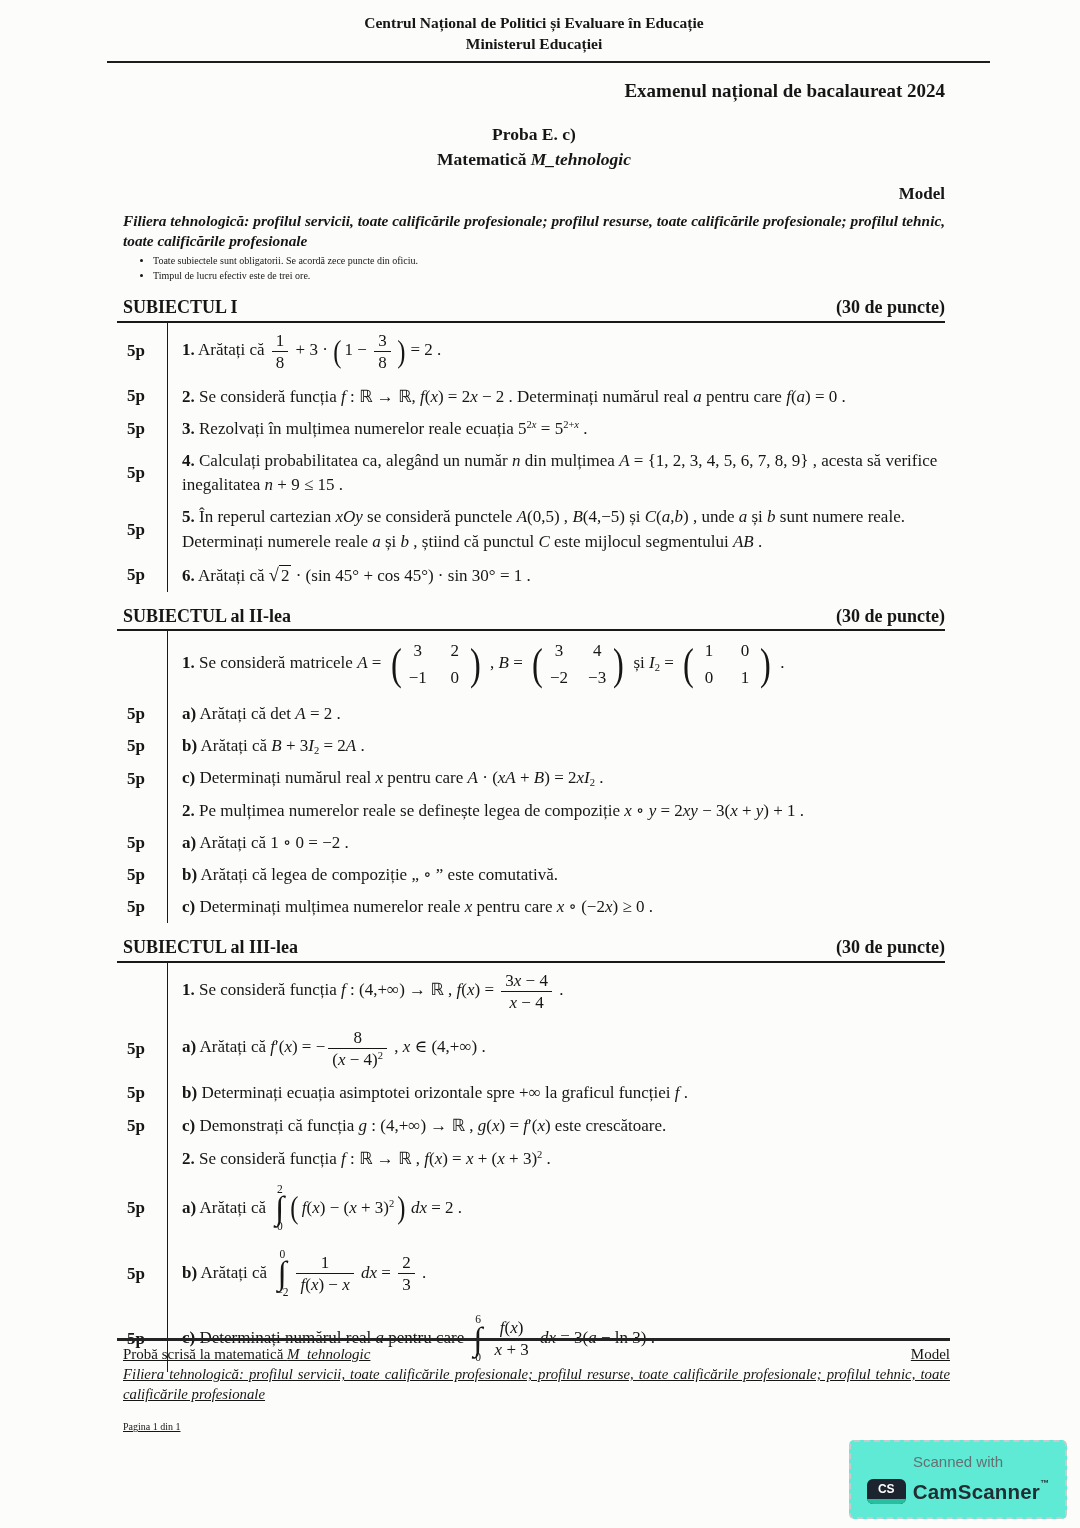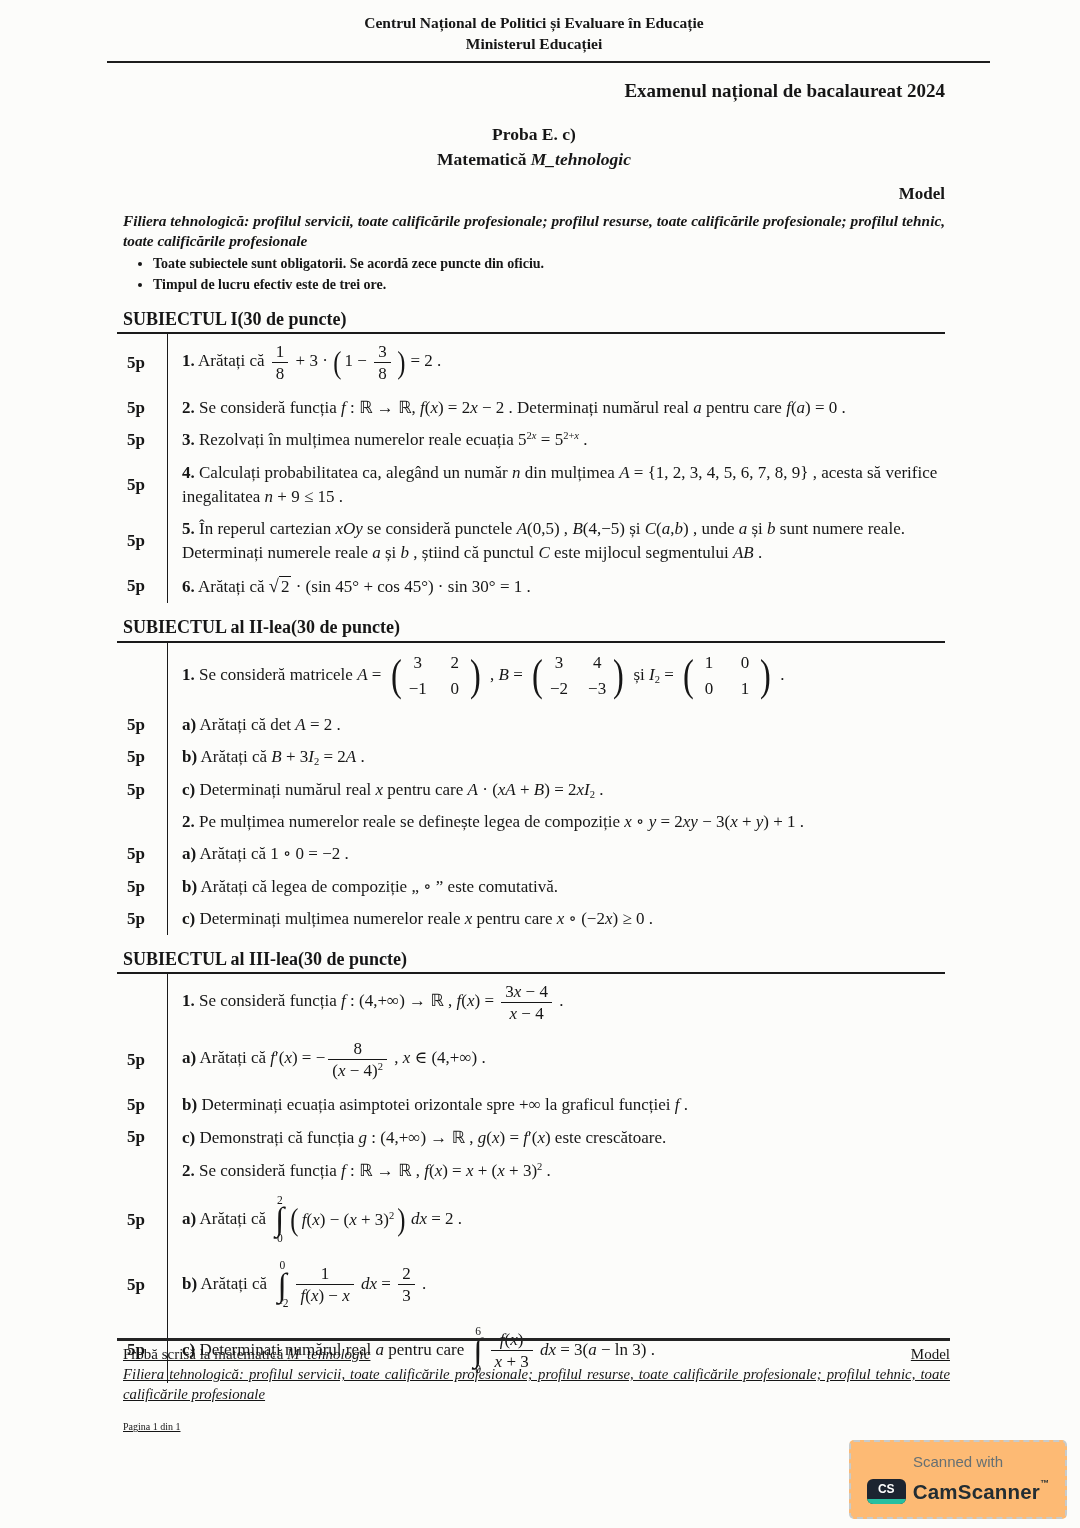--- a/index.html
+++ b/index.html
@@ -9,25 +9,25 @@
   .content{position:absolute;left:123px;right:135px;top:0;}
 
   
   .hdr{padding-top:13px;text-align:center;font-weight:bold;font-size:15.5px;line-height:1.35;}
   .rule{border-top:2px solid #1d1d1d;margin:6px -45px 0 -16px;}
   .examtitle{margin-top:15px;text-align:right;font-weight:bold;font-size:19px;}
   .proba{margin-top:17px;text-align:center;font-weight:bold;font-size:17.5px;}
   .subjline{text-align:center;font-weight:bold;font-size:17.5px;}
   .model{margin-top:10px;text-align:right;font-weight:bold;font-size:17px;}
   .filiera{margin-top:5px;font-weight:bold;font-style:italic;font-size:15.3px;line-height:1.32;text-align:justify;}
-  ul.bullets{margin:3px 0 0 30px;padding:0;font-weight:bold;font-size:14px;}
+  ul.bullets{margin:3px 0 0 30px;padding:0;font-weight:normal;font-size:10px;}
   ul.bullets li{margin:1px 0;}
 
   
-  .sect{display:flex;font-weight:bold;font-size:18px;margin-top:12px;}
+  .sect{display:flex;justify-content:space-between;font-weight:bold;font-size:18px;margin-top:12px;}
   .ptable{border-top:2.6px solid #1a1a1a;margin-left:-6px;}
   .prow{display:flex;align-items:stretch;}
   .pts{flex:none;width:50px;box-sizing:border-box;padding-left:10px;display:flex;align-items:center;
        font-weight:bold;font-size:17px;}
   .pbody{flex:1;border-left:1.8px solid #1a1a1a;padding:4px 4px 4px 14px;}
   .prow.tall .pbody{padding-top:8px;padding-bottom:8px;}
 
   
   .it{font-style:italic;}
   .bd{font-weight:bold;}
@@ -55,21 +55,21 @@
 
   
   .footer{position:absolute;left:123px;right:130px;top:1338px;text-decoration:underline;}
   .f-rule{border-top:3px solid #242424;margin-left:-6px;}
   .f-top{display:flex;justify-content:space-between;font-size:15px;margin-top:3px;}
   .f-fil{font-style:italic;font-size:14.8px;line-height:1.32;text-align:justify;}
   .f-page{text-align:left;font-size:10px;margin-top:16px;}
 
   
   .badge{position:absolute;right:13px;bottom:9px;width:198px;border:2px dashed #c7cbcc;border-radius:5px;
-         background:#fdba74;padding:9px 8px 11px;text-align:center;
+         background:#5eead4;padding:9px 8px 11px;text-align:center;
          font-family:"Liberation Sans","DejaVu Sans",sans-serif;}
   .b1{color:#667073;font-size:15px;}
   .brandrow{display:flex;align-items:center;justify-content:center;gap:7px;margin-top:5px;}
   .csico{width:39px;height:25px;border-radius:6px;background:#1c2430;position:relative;color:#fff;
          font-size:12px;font-weight:bold;display:flex;align-items:center;justify-content:center;
          overflow:hidden;flex:none;}
   .csico .cstxt{position:relative;top:-2px;}
   .csico::after{content:"";position:absolute;bottom:0;left:0;right:0;height:5px;background:#27bfa0;}
   .brand{font-weight:bold;font-size:20.5px;color:#222d33;letter-spacing:0.2px;}
   .tm{font-size:9px;vertical-align:top;color:#222d33;}

